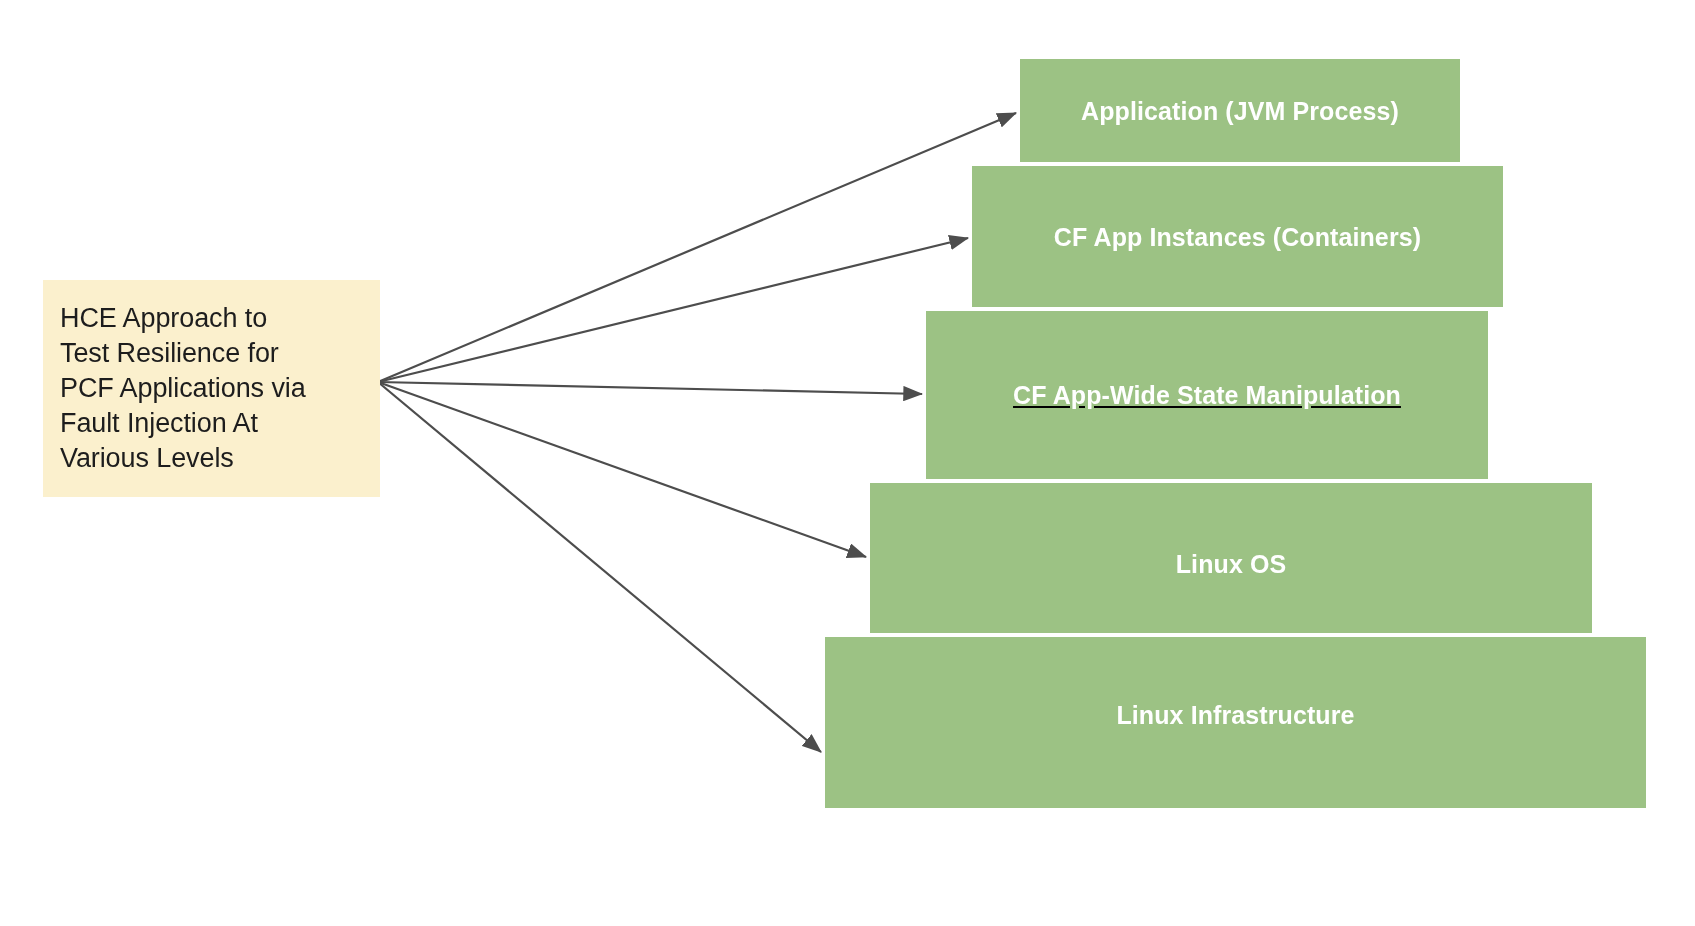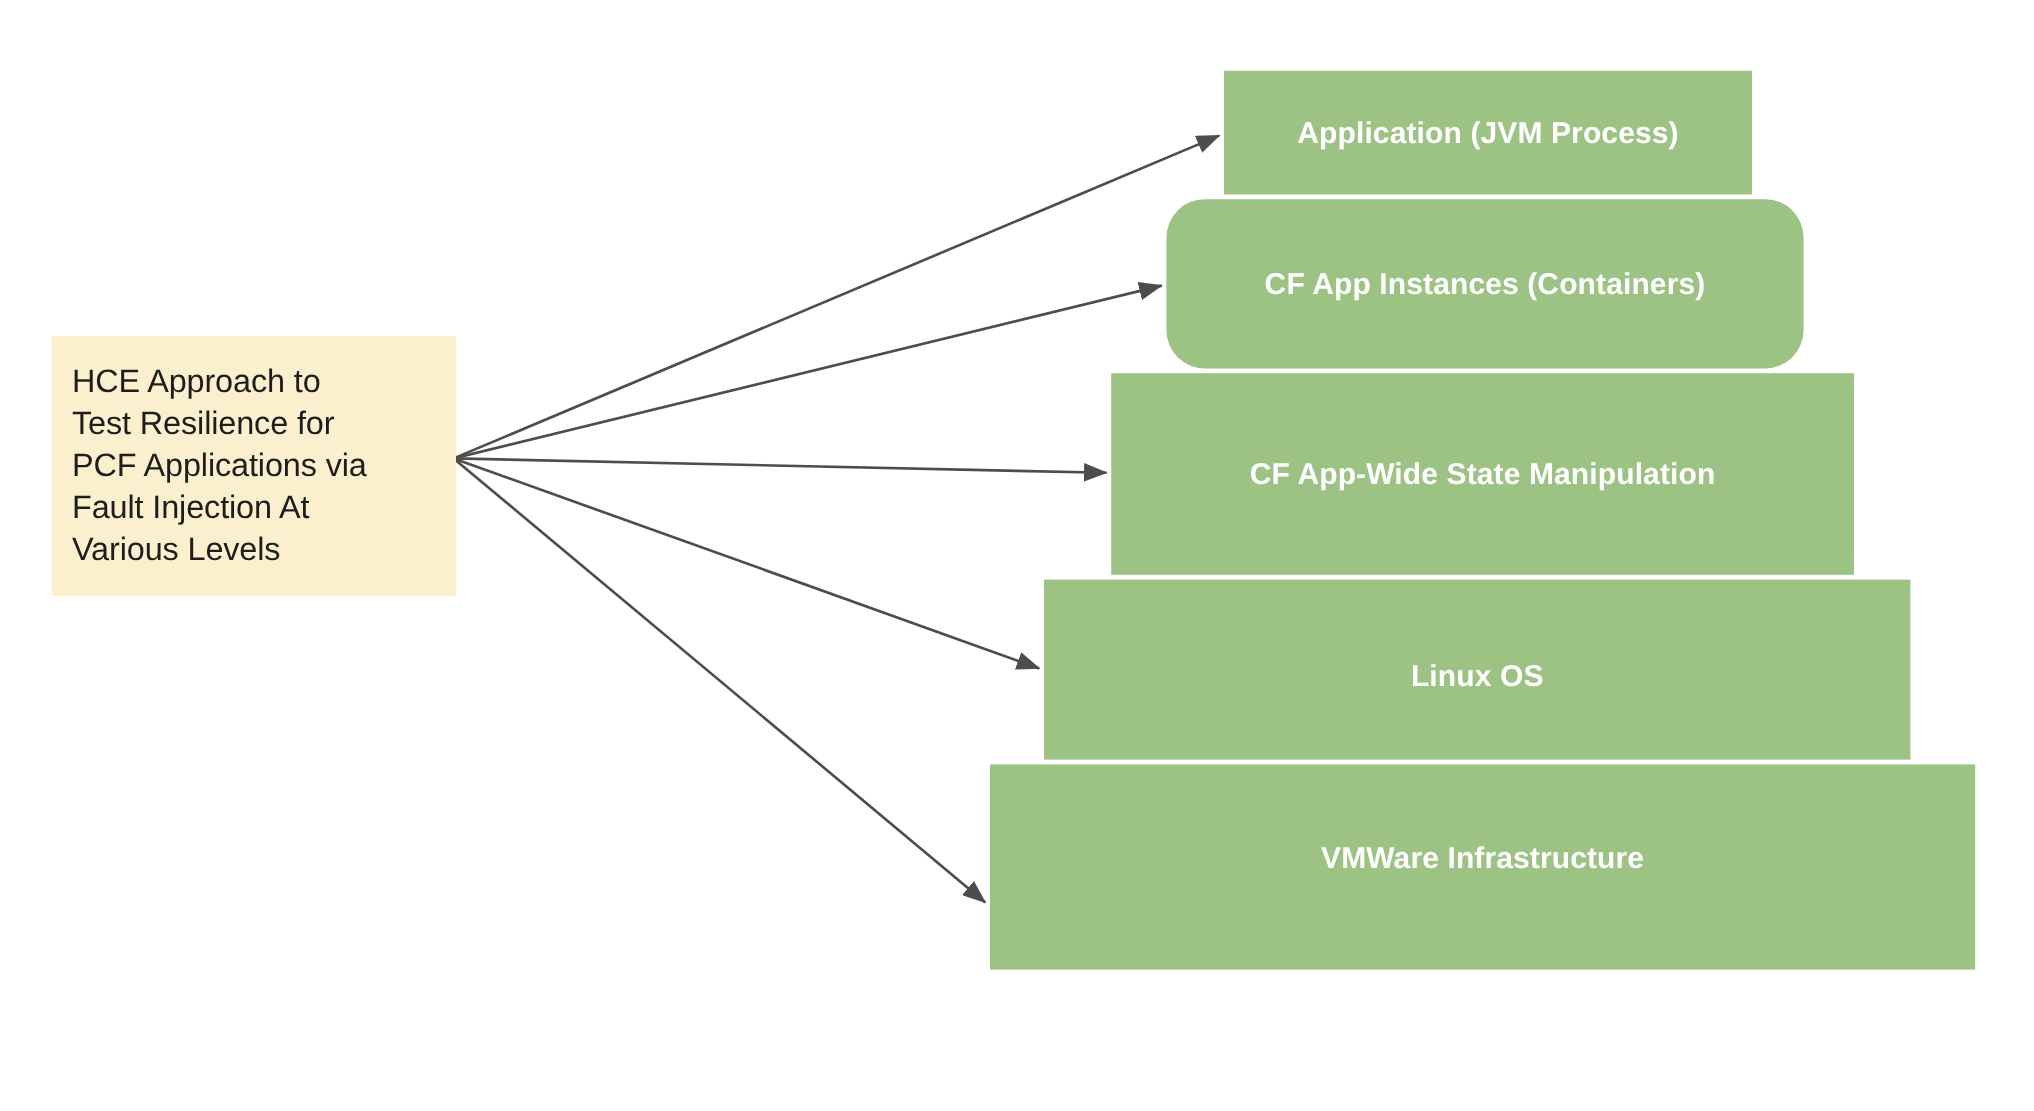--- a/index.html
+++ b/index.html
@@ -61,22 +61,22 @@
     font-weight: bold;
     font-size: 25px;
     line-height: 26px;
     color: #ffffff;
     text-align: center;
     letter-spacing: 0.1px;
     padding: 0 10px;
   }
   
   #layer-0 { left: 1020px; top: 59px;  width: 440px; height: 103px; }
-  #layer-1 { left: 972px;  top: 166px; width: 531px; height: 141px; border-radius: 32px; }
-  #layer-2 { left: 926px;  top: 311px; width: 619px; height: 168px; }
+  #layer-1 { left: 972px;  top: 166px; width: 531px; height: 141px; }
+  #layer-2 { left: 926px;  top: 311px; width: 562px; height: 168px; text-decoration: underline; }
   #layer-3 { left: 870px;  top: 483px; width: 722px; height: 150px; }
   #layer-4 { left: 825px;  top: 637px; width: 821px; height: 171px; }
   
   #layer-0 .layer-box-label { transform: translateY(0px); }
   #layer-1 .layer-box-label { transform: translateY(0px); }
   #layer-2 .layer-box-label { transform: translateY(0px); }
   #layer-3 .layer-box-label { transform: translateY(0px); }
   #layer-4 .layer-box-label { transform: translateY(-8px); }
 </style>
 </head>
@@ -117,16 +117,16 @@
 
   <div class="layer-box" id="layer-2" style="background: rgb(156, 194, 132);">
     <div class="layer-box-label" style="color: rgb(255, 255, 255);">CF App-Wide State Manipulation</div>
   </div>
 
   <div class="layer-box" id="layer-3" style="background: rgb(156, 194, 132);">
     <div class="layer-box-label" style="color: rgb(255, 255, 255); margin-top: 12px;">Linux OS</div>
   </div>
 
   <div class="layer-box" id="layer-4" style="background: rgb(156, 194, 132);">
-    <div class="layer-box-label" style="color: rgb(255, 255, 255);">VMWare Infrastructure</div>
+    <div class="layer-box-label" style="color: rgb(255, 255, 255);">Linux Infrastructure</div>
   </div>
 
 </div>
 
 </body></html>

